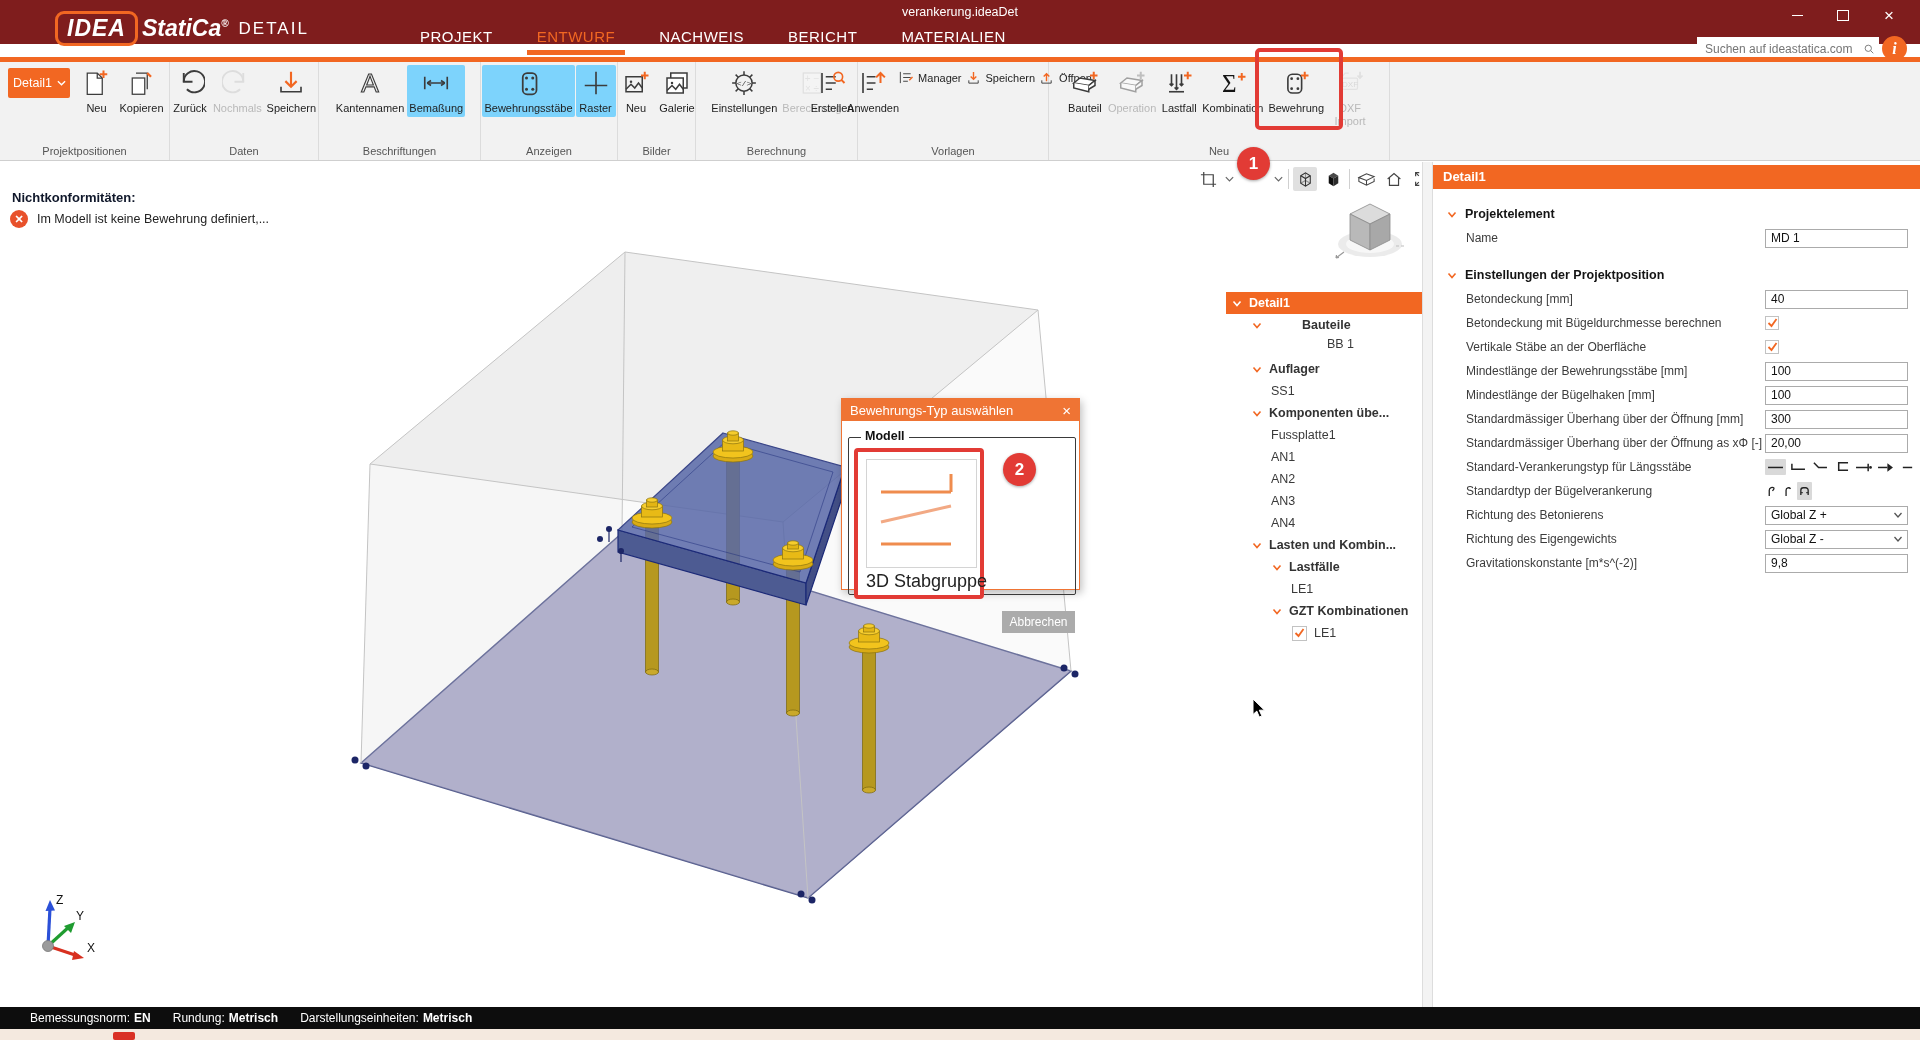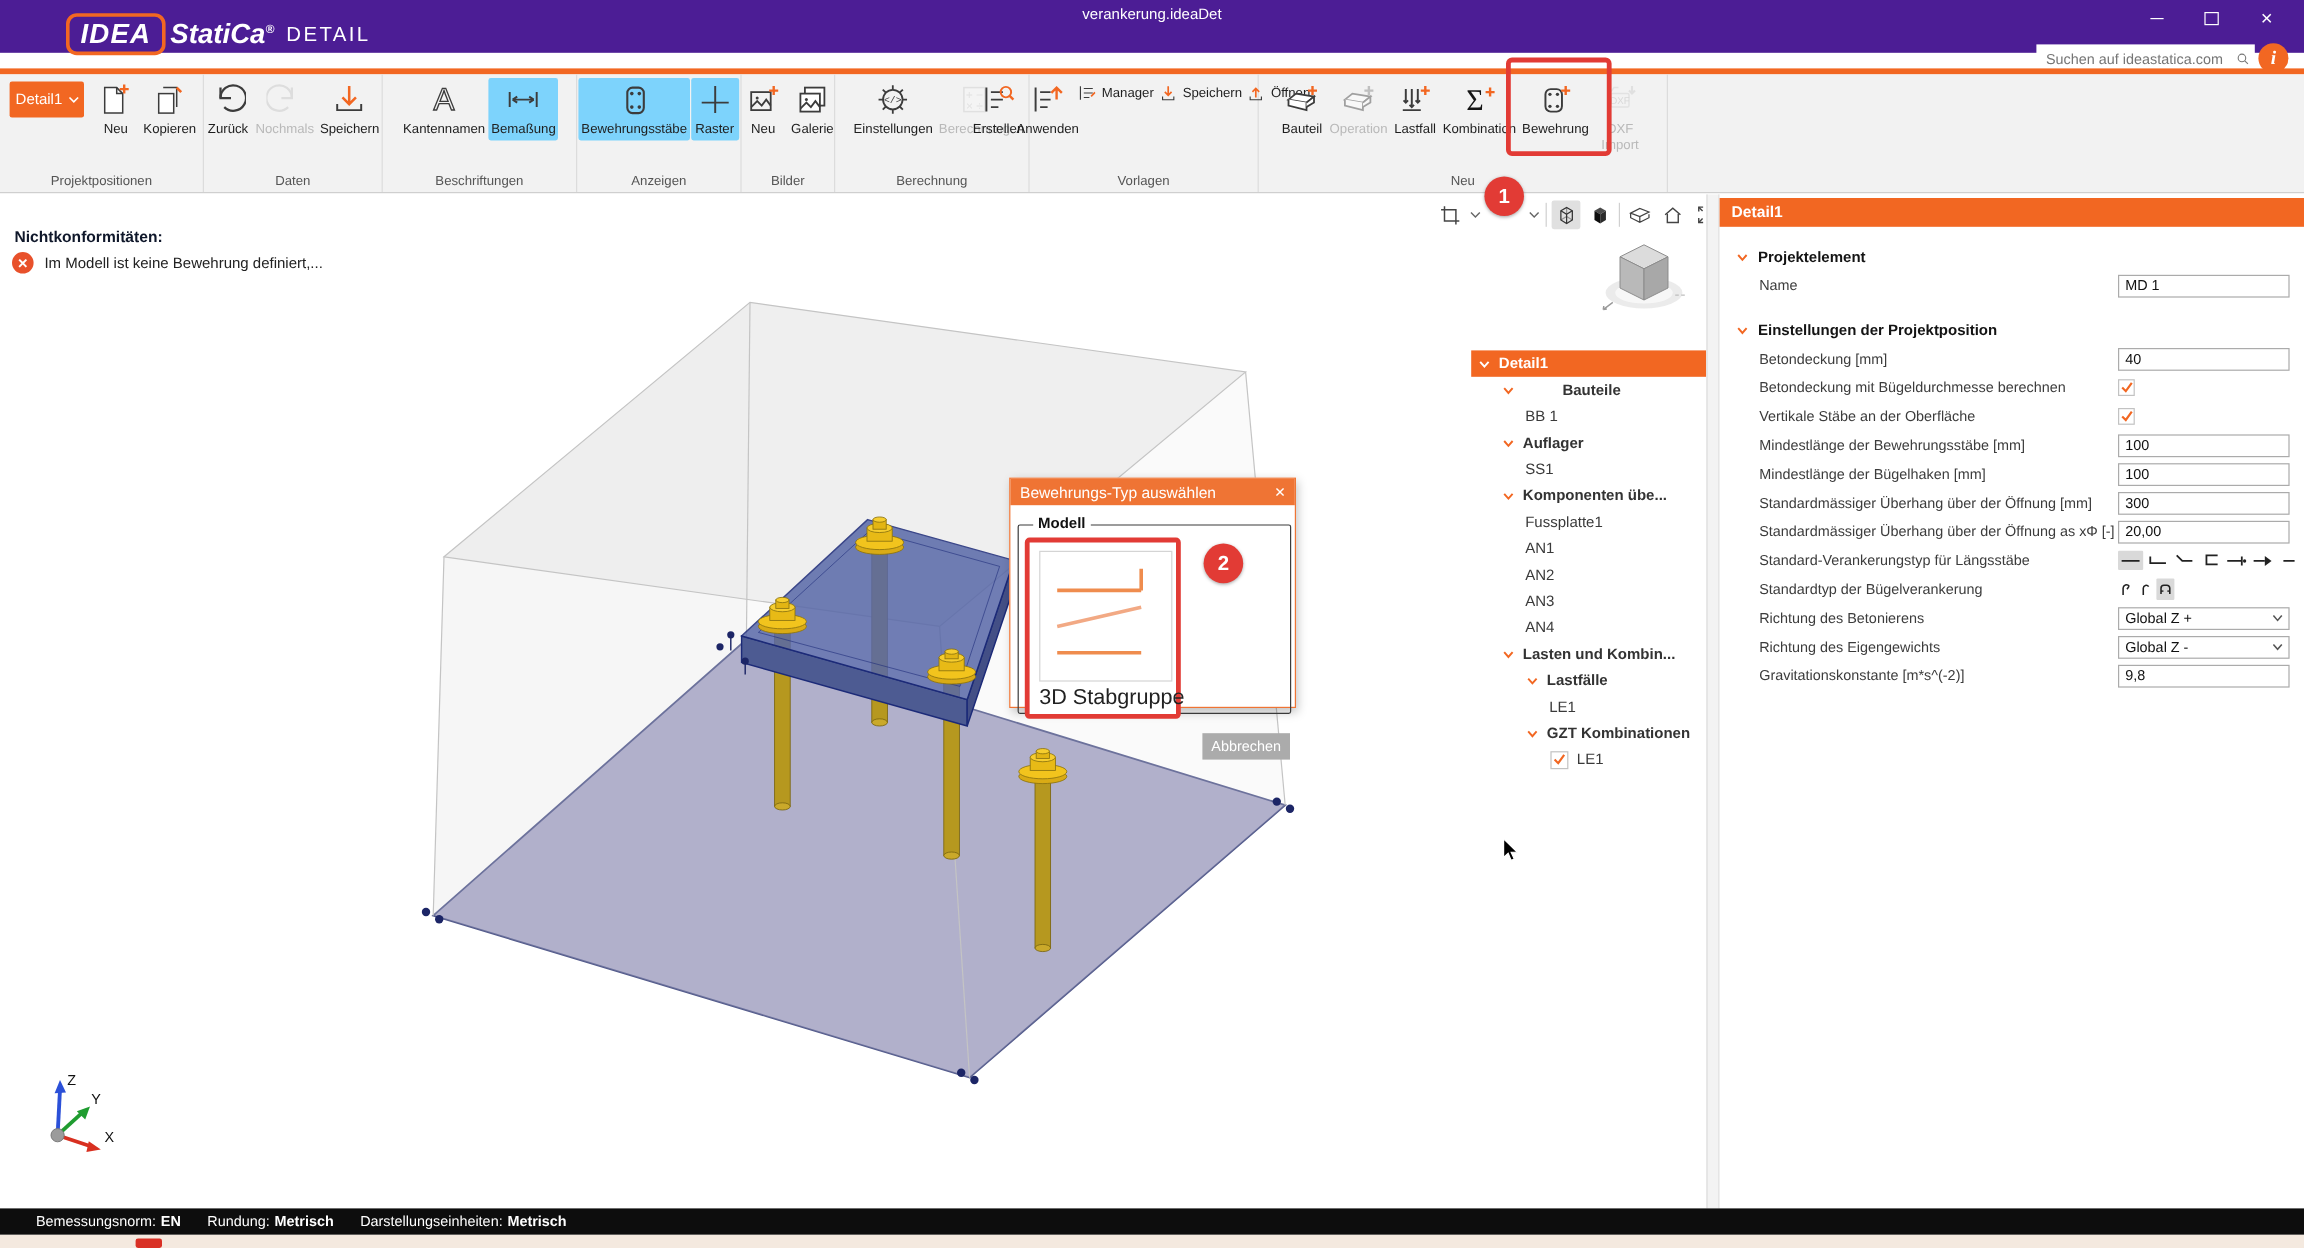--- a/index.html
+++ b/index.html
@@ -1,19 +1,19 @@
 <!DOCTYPE html>
 <html><head>
 <meta charset="utf-8">
 <style>
   html,body{margin:0;padding:0;background:#2a2a2a;}
   .screen{position:relative;width:1920px;height:1040px;overflow:hidden;background:#fff;
     font-family:"Liberation Sans",sans-serif;-webkit-font-smoothing:antialiased;}
   
-  .titlebar{position:absolute;left:0;top:0;width:1920px;height:44px;background:#4c1d95;text-decoration:underline;}
+  .titlebar{position:absolute;left:0;top:0;width:1920px;height:44px;background:#7f1d1d;text-decoration:underline;}
   .win-title{position:absolute;left:0;top:5px;width:100%;text-align:center;color:#fff;font-size:12.5px;}
   .logo{position:absolute;left:55px;top:11px;display:flex;align-items:center;}
   .logo-box{border:3px solid #f26722;border-radius:9px;padding:1px 9px;color:#fff;
     font-style:italic;font-weight:bold;font-size:23px;letter-spacing:1px;}
   .logo-rest{color:#fff;font-style:italic;font-weight:bold;font-size:23px;margin-left:4px;}
   .logo-reg{color:#fff;font-size:10px;vertical-align:super;}
   .logo-module{color:#fff;font-size:17px;letter-spacing:2px;margin-left:10px;font-weight:400;}
   .menu{position:absolute;left:420px;top:24px;height:24px;display:flex;gap:44px;align-items:center;}
   .tab{position:relative;color:#fff;font-size:15px;letter-spacing:.5px;cursor:default;}
   .tab.active{color:#f26722;}
@@ -132,20 +132,27 @@
 
 <div class="screen">
 
   <div class="titlebar">
     <div class="win-title">verankerung.ideaDet</div>
     <div class="logo">
       <span class="logo-box">IDEA</span>
       <span class="logo-rest"><span>StatiCa</span><span class="logo-reg">®</span></span>
       <span class="logo-module">DETAIL</span>
     </div>
+    <div class="menu" id="menu-tabs">
+        <span class="tab">PROJEKT</span>
+        <span class="tab active">ENTWURF</span>
+        <span class="tab">NACHWEIS</span>
+        <span class="tab">BERICHT</span>
+        <span class="tab">MATERIALIEN</span>
+      </div>
     <div class="search-wrap">
       <input readonly="" placeholder="Suchen auf ideastatica.com" style="">
       <svg width="14" height="14" viewBox="0 0 14 14">
           <circle cx="6" cy="6" r="4.4" fill="none" stroke="#777" stroke-width="1.3"></circle>
           <path d="M9.3 9.3L13 13" stroke="#777" stroke-width="1.3"></path>
         </svg>
     </div>
     <div class="info-btn">i</div>
     <div class="win-controls">
       <div class="wc">
@@ -560,21 +567,21 @@
             <path d="M1.5 2.5L5 6.5l3.5-4" fill="none" stroke="#fff" stroke-width="1.6"></path>
           </svg>
           <span class="tlabel b">Detail1</span>
         </div>
         <div class="trow" style="padding-left: 26px; gap: 33px;">
           <svg width="10" height="9" viewBox="0 0 10 9">
             <path d="M1.5 2.5L5 6.5l3.5-4" fill="none" stroke="#f26722" stroke-width="1.6"></path>
           </svg>
           <span class="tlabel b">Bauteile</span>
         </div>
-        <div class="trow" style="padding-left: 26px;">
+        <div class="trow" style="padding-left: 26px; flex-direction: column;">
           <span class="tspacer"></span>
           <span class="tlabel">BB 1</span>
         </div>
         <div class="trow" style="padding-left: 26px;">
           <svg width="10" height="9" viewBox="0 0 10 9">
             <path d="M1.5 2.5L5 6.5l3.5-4" fill="none" stroke="#f26722" stroke-width="1.6"></path>
           </svg>
           <span class="tlabel b">Auflager</span>
         </div>
         <div class="trow" style="padding-left: 26px;">

